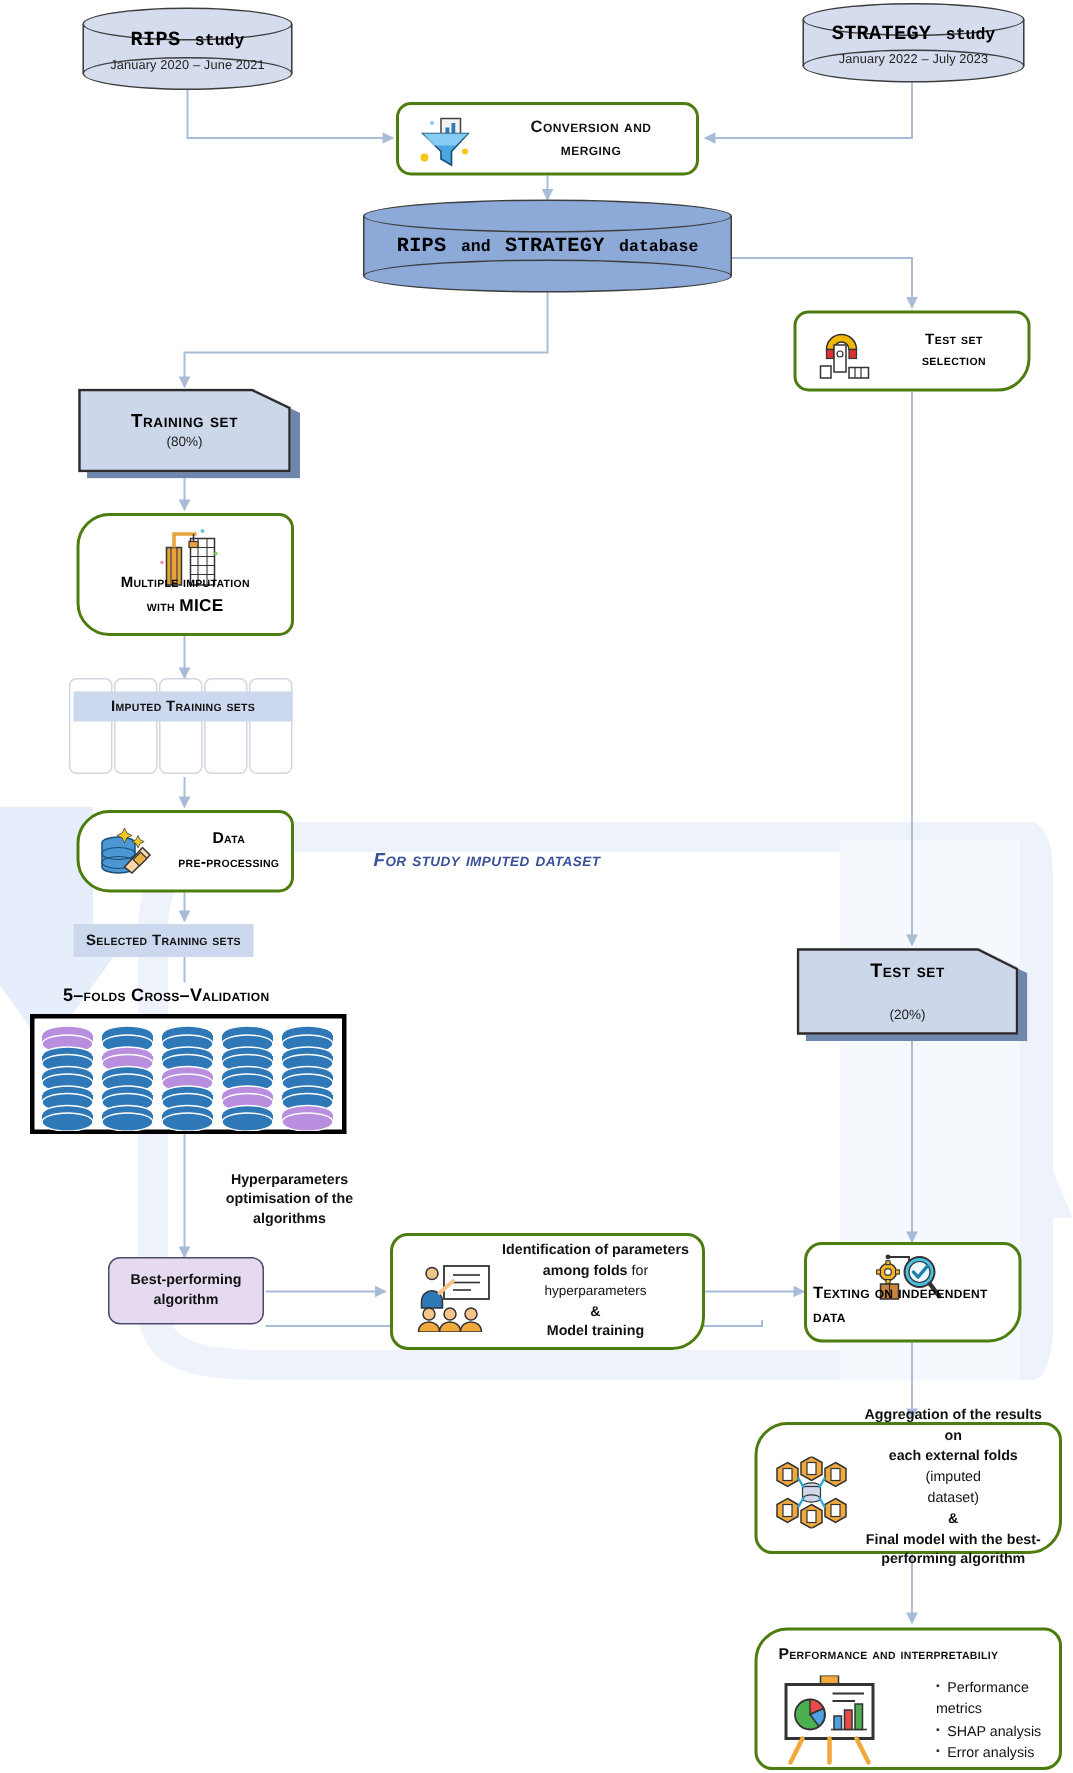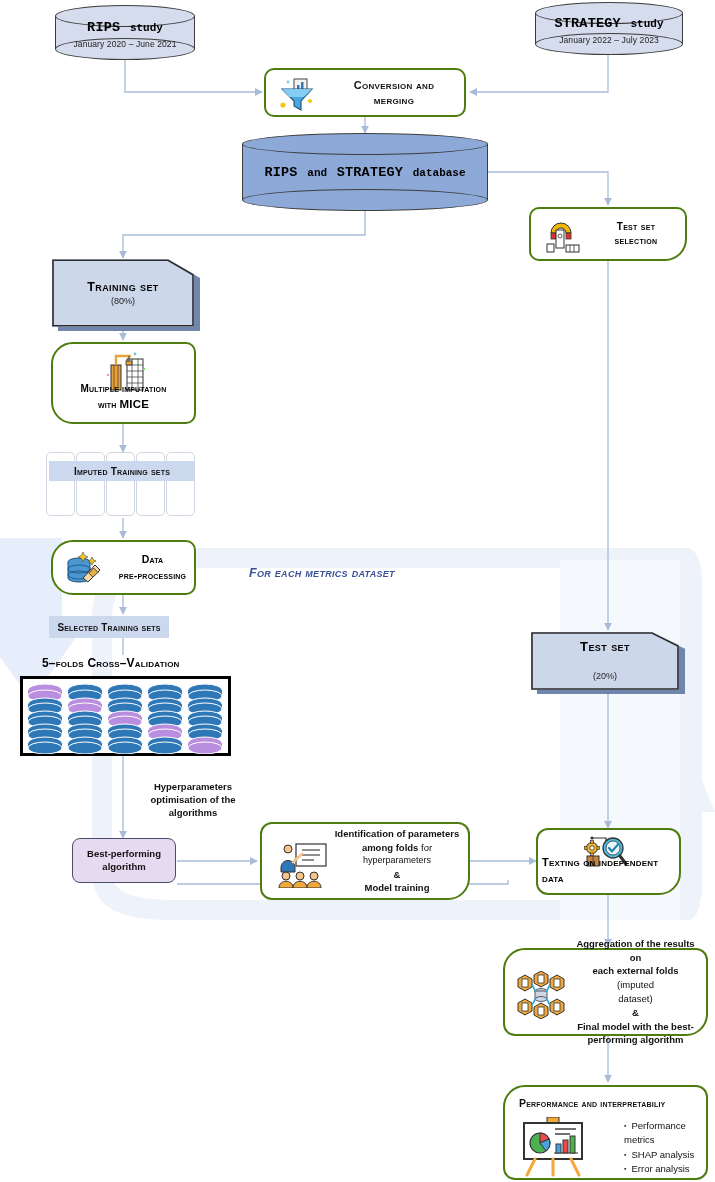--- a/index.html
+++ b/index.html
@@ -207,21 +207,21 @@
       <rect x="23" y="5" width="2.5" height="9" fill="#2f78b8"></rect>
       <path d="M4,12 L34,12 L23,24 L23,33 L16,29 L16,24 Z" fill="#49a6e0" stroke="#1b4e78" stroke-width="1.1"></path>
       <path d="M4,12 L34,12 L26,20 L11,20 Z" fill="#8fd3f4" opacity=".85"></path>
       <circle cx="5" cy="28" r="2.6" fill="#f5c518"></circle>
       <circle cx="32" cy="24" r="2" fill="#f5c518"></circle>
       <circle cx="10" cy="5" r="1.4" fill="#7fd0f0"></circle>
     </svg>
     <div class="lbl" style="position:absolute;left:66px;right:8px;font-size:11px;font-variant:small-caps;letter-spacing:.3px;">Conversion and merging</div>
   </div>
 
-  <div class="cyl blue" style="left:242px;top:133px;width:246px;height:78px;">
+  <div class="cyl blue" style="left:242px;top:133px;width:246px;height:62px;">
     <div class="body"></div>
     <div class="bot"></div>
     <div class="top"></div>
     <div class="txt">
       <div class="smallcaps-title">
         <span class="sc-big">RIPS</span>
         <span class="sc-small">and</span>
         <span class="sc-big">STRATEGY</span>
         <span class="sc-small">database</span>
       </div>
@@ -239,21 +239,21 @@
       <rect x="23" y="28" width="13" height="7" fill="#fff" stroke="#333" stroke-width="1"></rect>
       <line x1="27" y1="28" x2="27" y2="35" stroke="#333" stroke-width=".8"></line>
       <line x1="31" y1="28" x2="31" y2="35" stroke="#333" stroke-width=".8"></line>
     </svg>
     <div style="position:absolute;left:62px;right:6px;text-align:center;font-weight:bold;font-size:10px;font-variant:small-caps;letter-spacing:.3px;line-height:1.45;">
       <div>Test set</div>
       <div>selection</div>
     </div>
   </div>
 
-  <div class="setbox" style="left:52px;top:259px;width:142px;height:68px;">
+  <div class="setbox" style="left:52px;top:259px;width:142px;height:56px;">
     <div class="shadow"></div>
     <div class="face"></div>
     <svg class="edge" viewBox="0 0 142 56" preserveAspectRatio="none">
       <path d="M1,1 L116,1 L141,13 L141,55 L1,55 Z" fill="none" stroke="#2b2b2b" stroke-width="1.6" vector-effect="non-scaling-stroke"></path>
     </svg>
     <div class="stxt">
       <div style="font-weight:bold;font-size:12.5px;font-variant:small-caps;letter-spacing:.4px;">Training  set</div>
       <div style="font-size:9px;color:#222;margin-top:1px;">(80%)</div>
     </div>
   </div>
@@ -458,21 +458,21 @@
           </g>
         <g>
             <ellipse cx="18" cy="61" rx="17" ry="6" fill="#b98ede" stroke="#fff" stroke-width="1"></ellipse>
             <rect x="1" y="61" width="34" height="5" fill="#b98ede"></rect>
             <ellipse cx="18" cy="66" rx="17" ry="6" fill="#b98ede" stroke="#fff" stroke-width="1"></ellipse>
           </g>
       </g>
     </svg>
   </div>
 
-  <div class="loop-label" style="left:249px;top:566px;font-size:12.5px;font-variant:small-caps;">For each metrics dataset</div>
+  <div class="loop-label" style="left:249px;top:566px;font-size:12.5px;font-variant:small-caps;">For study imputed dataset</div>
 
   <div class="setbox" style="left:531px;top:632px;width:148px;height:58px;">
     <div class="shadow"></div>
     <div class="face"></div>
     <svg class="edge" viewBox="0 0 148 58" preserveAspectRatio="none">
       <path d="M1,1 L121,1 L147,14 L147,57 L1,57 Z" fill="none" stroke="#2b2b2b" stroke-width="1.6" vector-effect="non-scaling-stroke"></path>
     </svg>
     <div class="stxt">
       <div style="font-weight:bold;font-size:13px;font-variant:small-caps;letter-spacing:.4px;">Test set</div>
       <div style="font-size:9px;color:#222;margin-top:15px;">(20%)</div>

